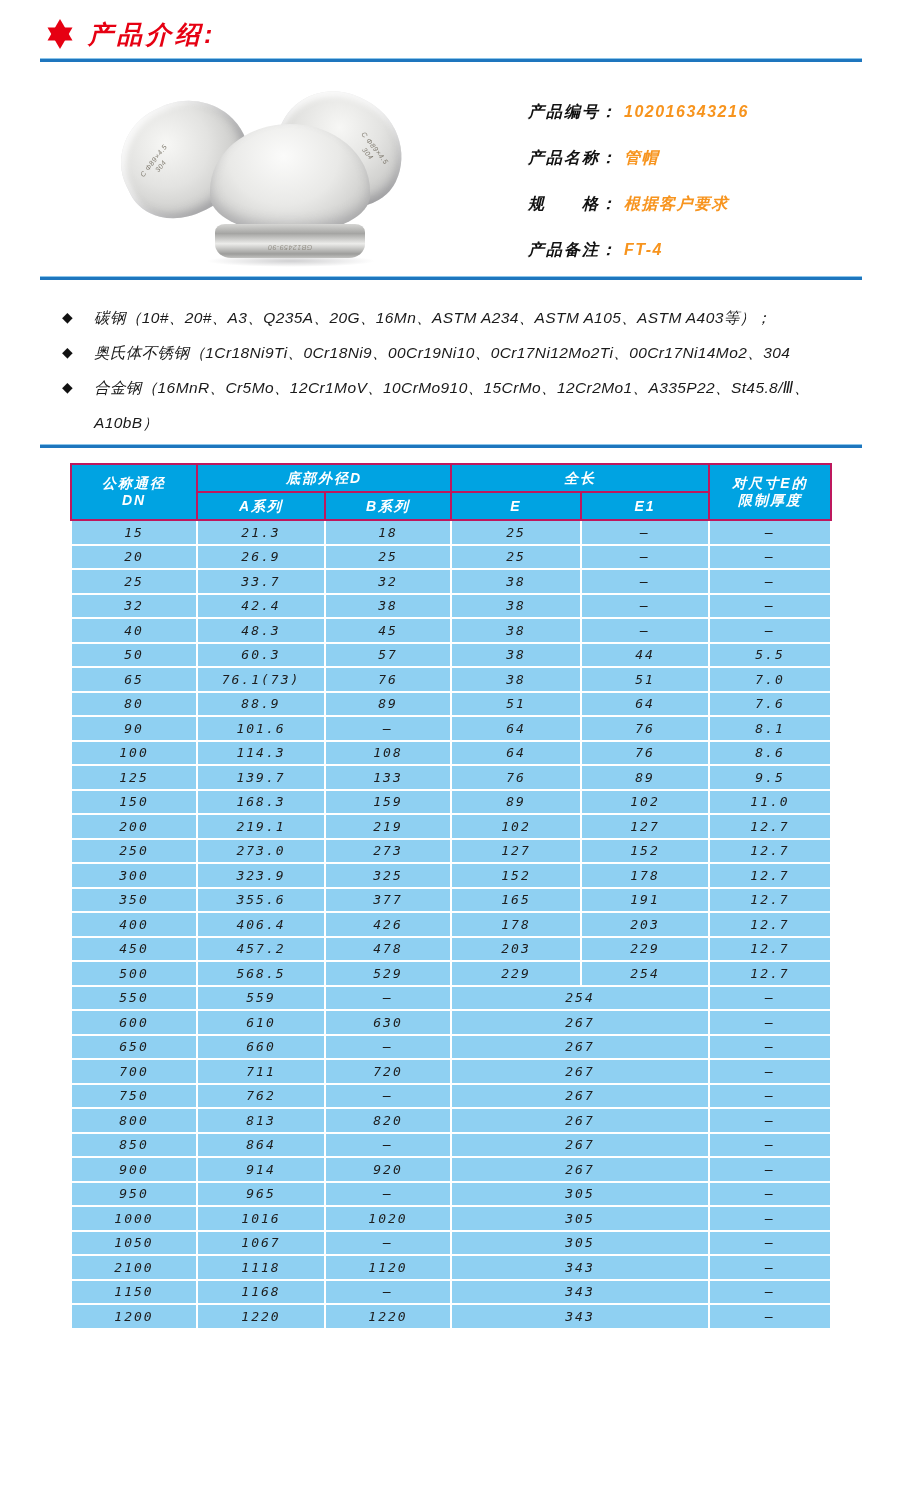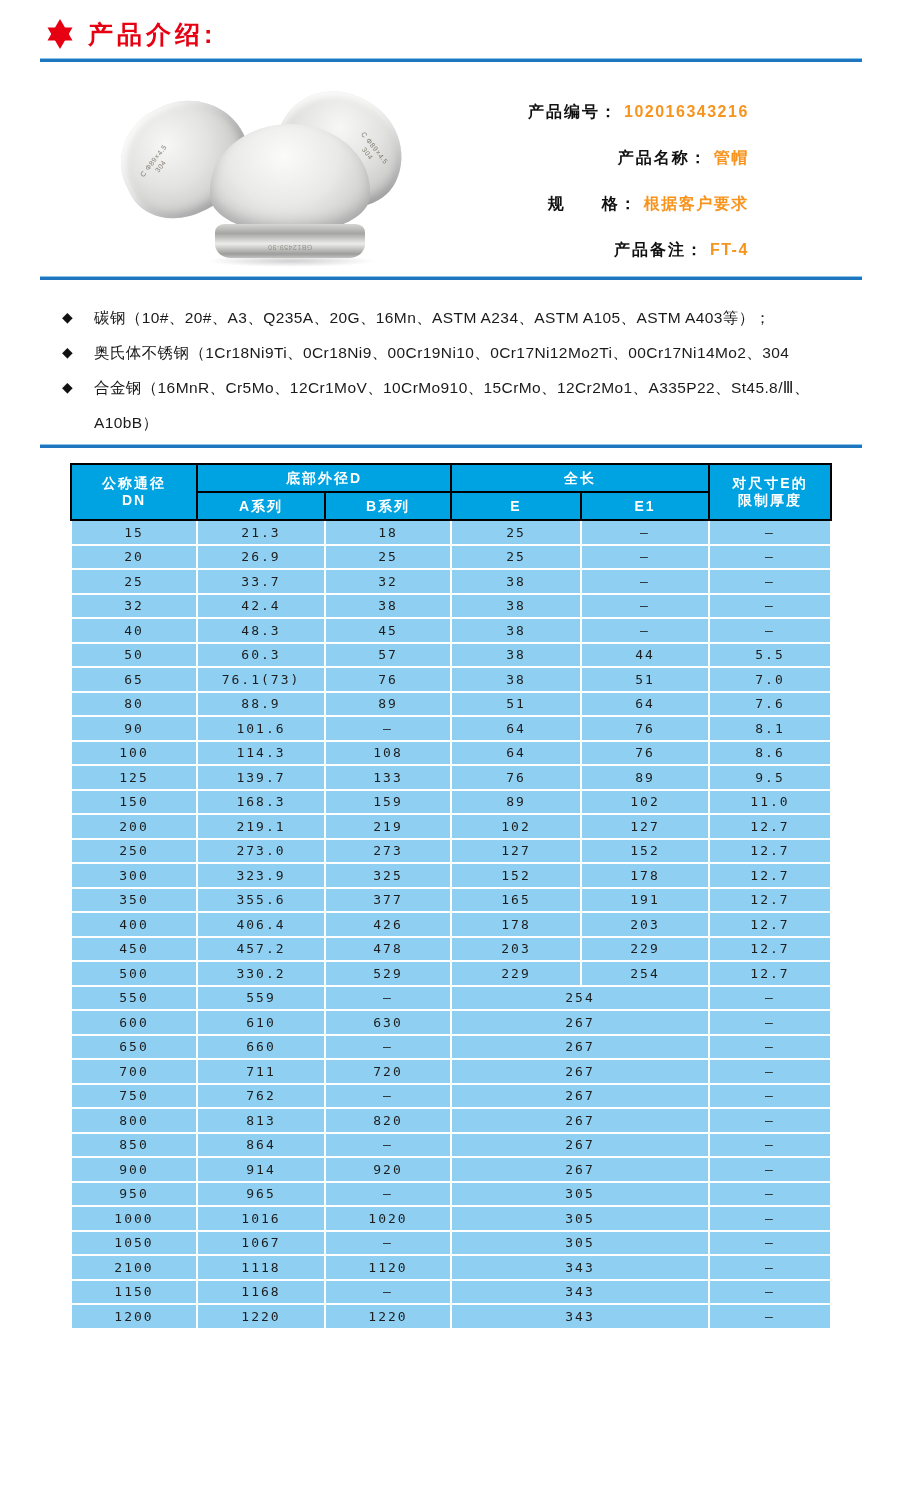--- a/index.html
+++ b/index.html
@@ -1,17 +1,17 @@
 <!DOCTYPE html>
 <html><head>
 <meta charset="utf-8">
 <style>
   html,body{margin:0;padding:0;background:#fff;}
   .page{position:relative;width:909px;height:1511px;overflow:hidden;background:#fff;
-        font-family:"Liberation Sans","DejaVu Sans",sans-serif;color:#1a1a1a;}
+        font-family:"Liberation Sans","DejaVu Sans",sans-serif;color:#1a1a1a;font-style:italic;}
 
   
   .sec-header{display:flex;align-items:center;margin:16px 0 6px 44px;height:36px;}
   .star{width:32px;height:32px;flex:0 0 32px;margin-right:12px;}
   .sec-title{font-size:25px;font-weight:bold;color:#e60012;letter-spacing:4px;white-space:nowrap;}
   .sec-title .std{font-family:"Liberation Serif","DejaVu Serif",serif;letter-spacing:1px;}
   .rule{margin-left:40px;width:822px;height:4px;
         background:linear-gradient(to bottom,#8cc5ea 0 28%,#1e76be 28% 100%);}
 
   
@@ -33,33 +33,33 @@
        background:linear-gradient(to bottom,#d6d6d4,#a5a5a3 28%,#ececea 58%,#9d9d9b 88%,#c2c2c0);}
   .marking{position:absolute;font-size:7px;color:rgba(110,105,92,.85);letter-spacing:.5px;
            white-space:pre;text-align:center;line-height:9px;}
   .mk-left{left:18px;top:40px;transform:rotate(-26deg);}
   .mk-right{right:16px;top:34px;transform:rotate(26deg);}
   .mk-rim{left:0;right:0;bottom:6px;transform:rotate(180deg);opacity:.7;}
   .shadow{position:absolute;left:84px;bottom:-4px;width:170px;height:12px;border-radius:50%;
           background:radial-gradient(ellipse,rgba(120,120,125,.35),rgba(120,120,125,0) 70%);}
 
   .info{position:absolute;left:528px;top:40px;}
-  .info-row{height:22px;margin-bottom:24px;white-space:nowrap;text-align:right;}
+  .info-row{height:22px;margin-bottom:24px;white-space:nowrap;}
   .info-label{font-size:16px;font-weight:bold;color:#111;letter-spacing:2px;}
   .info-value{font-size:16px;color:#f7941e;font-weight:bold;letter-spacing:1.5px;margin-left:6px;}
 
   
   .bullets{margin:20px 0 4px 60px;width:810px;}
   .bullet{position:relative;padding-left:34px;font-size:15.5px;line-height:35px;letter-spacing:.4px;}
   .diamond{position:absolute;left:2px;top:0;font-size:14px;line-height:35px;color:#111;}
 
   
   .spec-table{margin:15px 0 0 70px;border-collapse:collapse;width:760px;table-layout:fixed;}
   .spec-table th{background:#00a3e2;color:#fff;font-size:14px;font-weight:bold;letter-spacing:2px;
-                 border:2px solid #000000;height:26px;padding:0;text-align:center;line-height:17px;}
+                 border:2px solid #be185d;height:26px;padding:0;text-align:center;line-height:17px;}
   .spec-table td{background:#8fd0f2;color:#1d1d1d;border:2px solid #fff;height:22.5px;padding:0;
                  text-align:center;font-family:"DejaVu Sans Mono","Liberation Mono",monospace;
                  font-size:13px;letter-spacing:2px;}
 </style>
 </head>
 <body>
 
 <div class="page">
 
   <div class="sec-header">
@@ -280,21 +280,21 @@
         <tr>
           <td>450</td>
           <td>457.2</td>
           <td>478</td>
           <td>203</td>
           <td>229</td>
           <td>12.7</td>
         </tr>
         <tr>
           <td>500</td>
-          <td>330.2</td>
+          <td>568.5</td>
           <td>529</td>
           <td>229</td>
           <td>254</td>
           <td>12.7</td>
         </tr>
         <tr>
           <td>550</td>
           <td>559</td>
           <td>–</td>
           <td colspan="2">254</td>

